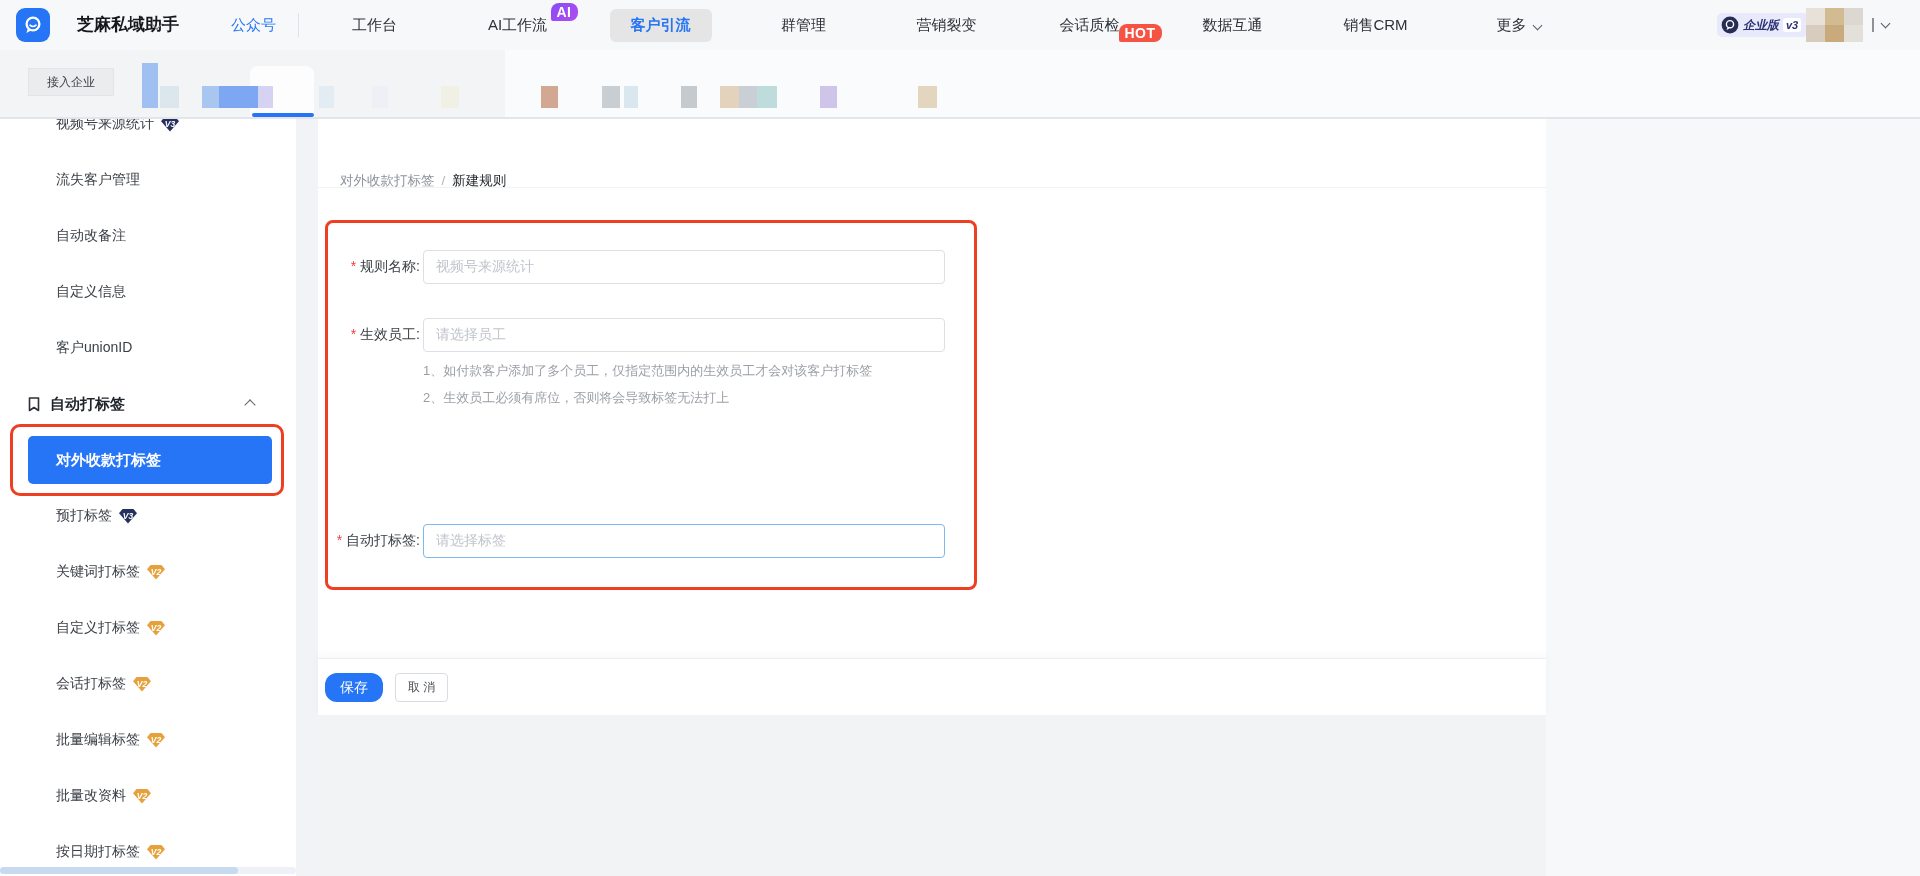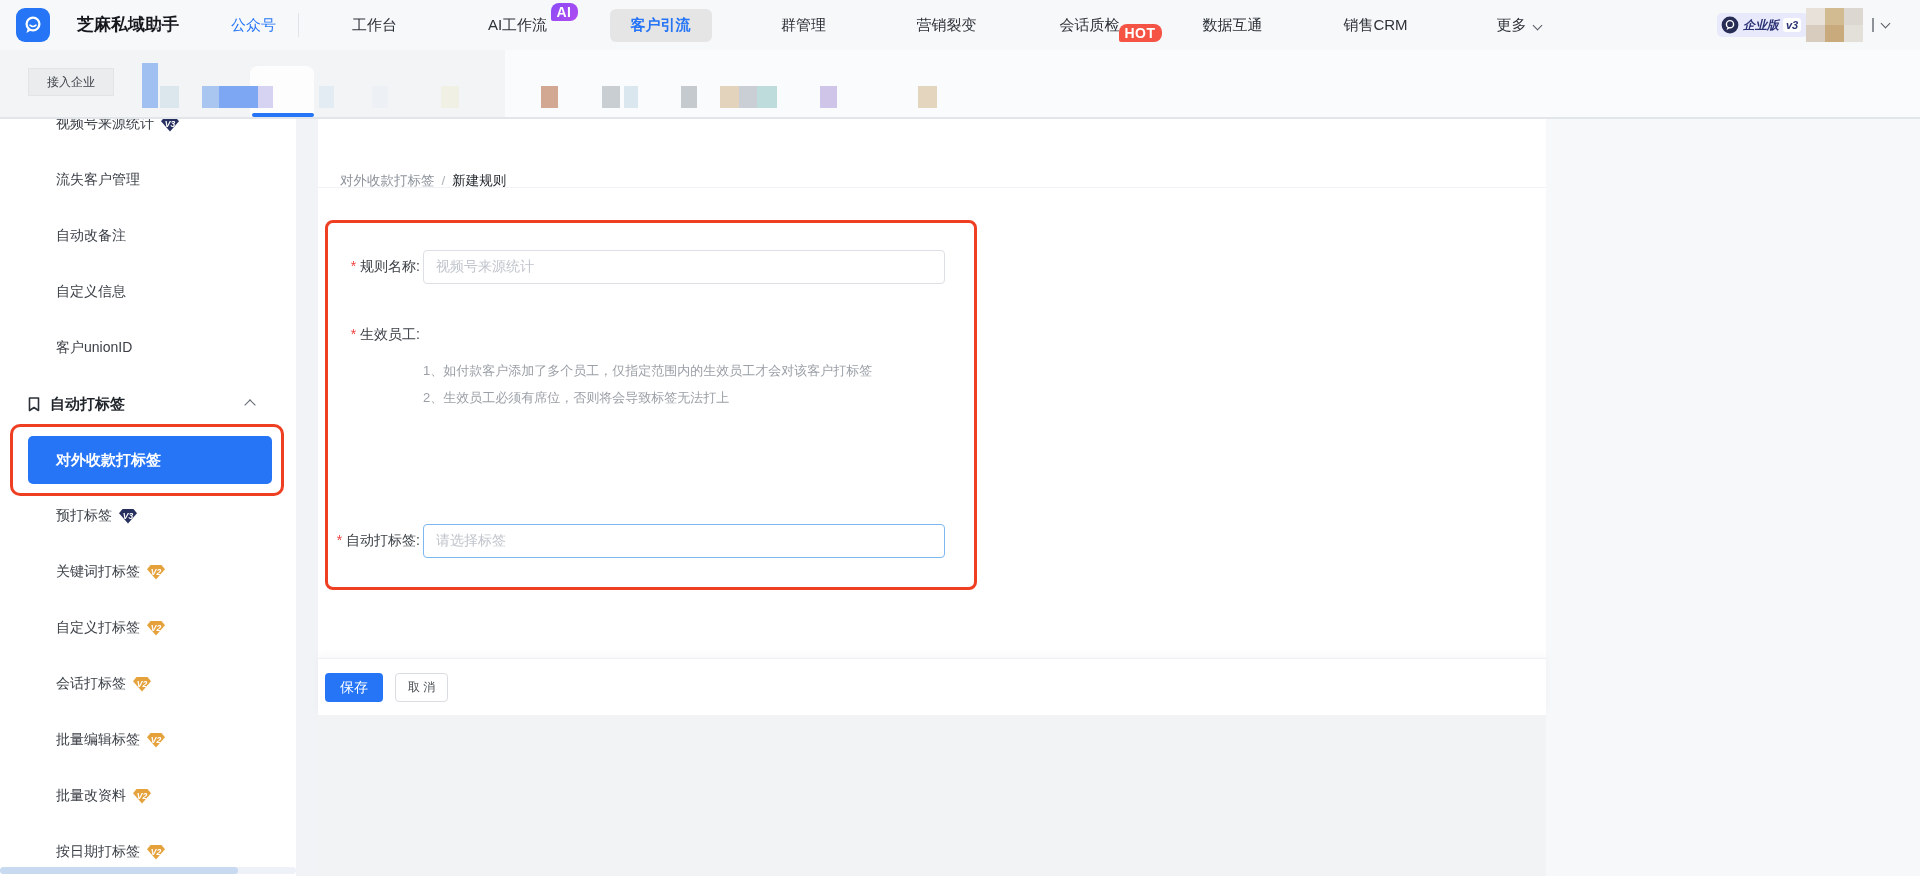--- a/index.html
+++ b/index.html
@@ -80,21 +80,21 @@
   .ph { color:#c0c4cc; font-size:14px; }
   .f-tip { position:absolute; left:105px; color:#9a9fa6; font-size:13px; }
   .radio-row { height:20px; }
   .radio-on { margin-left:37px; width:16px; height:16px; border-radius:50%; background:#2575f6; position:relative; cursor:pointer; flex:none; }
   .radio-on::before { content:''; position:absolute; inset:2.5px; background:#fff; border-radius:50%; }
   .radio-on::after { content:''; position:absolute; inset:5px; background:#2575f6; border-radius:50%; }
   .radio-off { margin-left:30px; width:16px; height:16px; border-radius:50%; border:1px solid #ccd1d8; background:#fff; cursor:pointer; flex:none; }
   .r-label { margin-left:8px; font-size:14px; color:#3b4046; }
 
   .card-footer { position:absolute; left:0; top:539px; width:1228px; height:57px; background:#fff; border-top:1px solid #edeff2; box-shadow:0 -3px 8px rgba(0,0,0,.03); }
-  .btn-save { position:absolute; left:7px; top:14px; height:29px; padding:0 15px; background:#2575f6; color:#fff; border:none; border-radius:4px; font-size:14px; font-family:inherit; cursor:pointer; }
+  .btn-save { position:absolute; left:7px; top:14px; height:29px; padding:0 15px; background:#2575f6; color:#fff; border:none; border-radius:12px; font-size:14px; font-family:inherit; cursor:pointer; }
   .btn-cancel { position:absolute; left:77px; top:14px; height:29px; padding:0 12px; background:#fff; color:#4a4f55; border:1px solid #d9dce1; border-radius:4px; font-size:12px; font-family:inherit; cursor:pointer; }
 </style>
 </head>
 <body>
 
 <div id="app">
 
   <header class="topnav">
     <div class="logo">
       <svg width="22" height="22" viewBox="0 0 22 22">
@@ -266,20 +266,23 @@
 
       <div class="form-row" style="top:131px">
         <label class="f-label"><span class="req">*</span><span>规则名称:</span></label>
         <div class="f-input">
           <span class="ph">视频号来源统计</span>
         </div>
       </div>
 
       <div class="form-row" style="top:199px">
         <label class="f-label"><span class="req">*</span><span>生效员工:</span></label>
+        <div class="f-input">
+          <span class="ph">请选择员工</span>
+        </div>
       </div>
       <div class="f-tip" style="top:243px">1、如付款客户添加了多个员工，仅指定范围内的生效员工才会对该客户打标签</div>
       <div class="f-tip" style="top:270px">2、生效员工必须有席位，否则将会导致标签无法打上</div>
 
 
       <div class="form-row" style="top:405px">
         <label class="f-label"><span class="req">*</span><span>自动打标签:</span></label>
         <div class="f-input focused">
           <span class="ph">请选择标签</span>
         </div>

